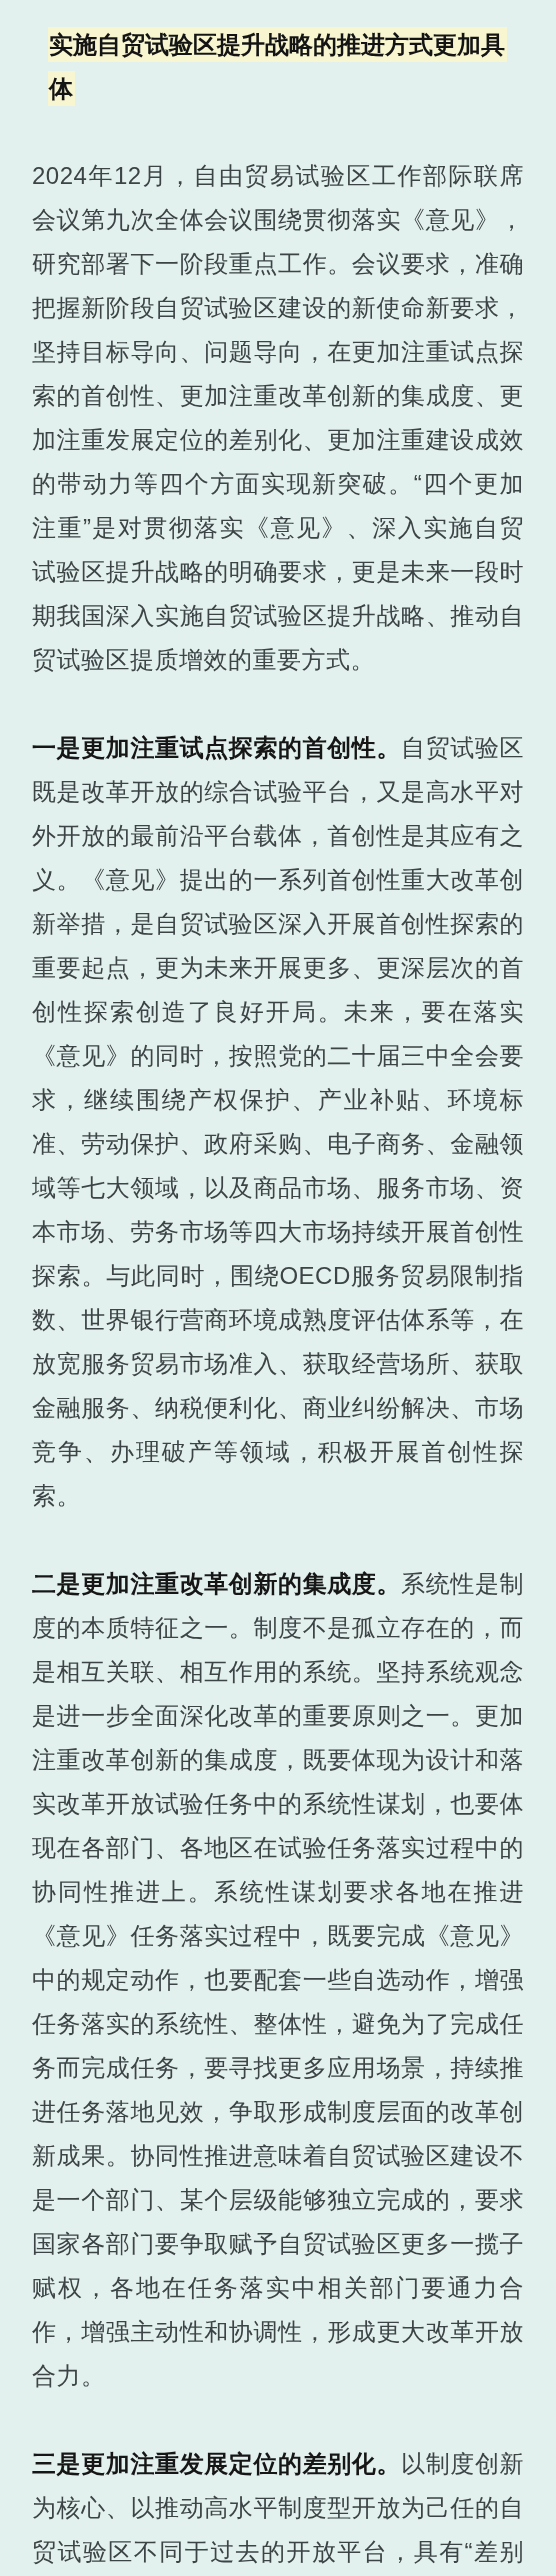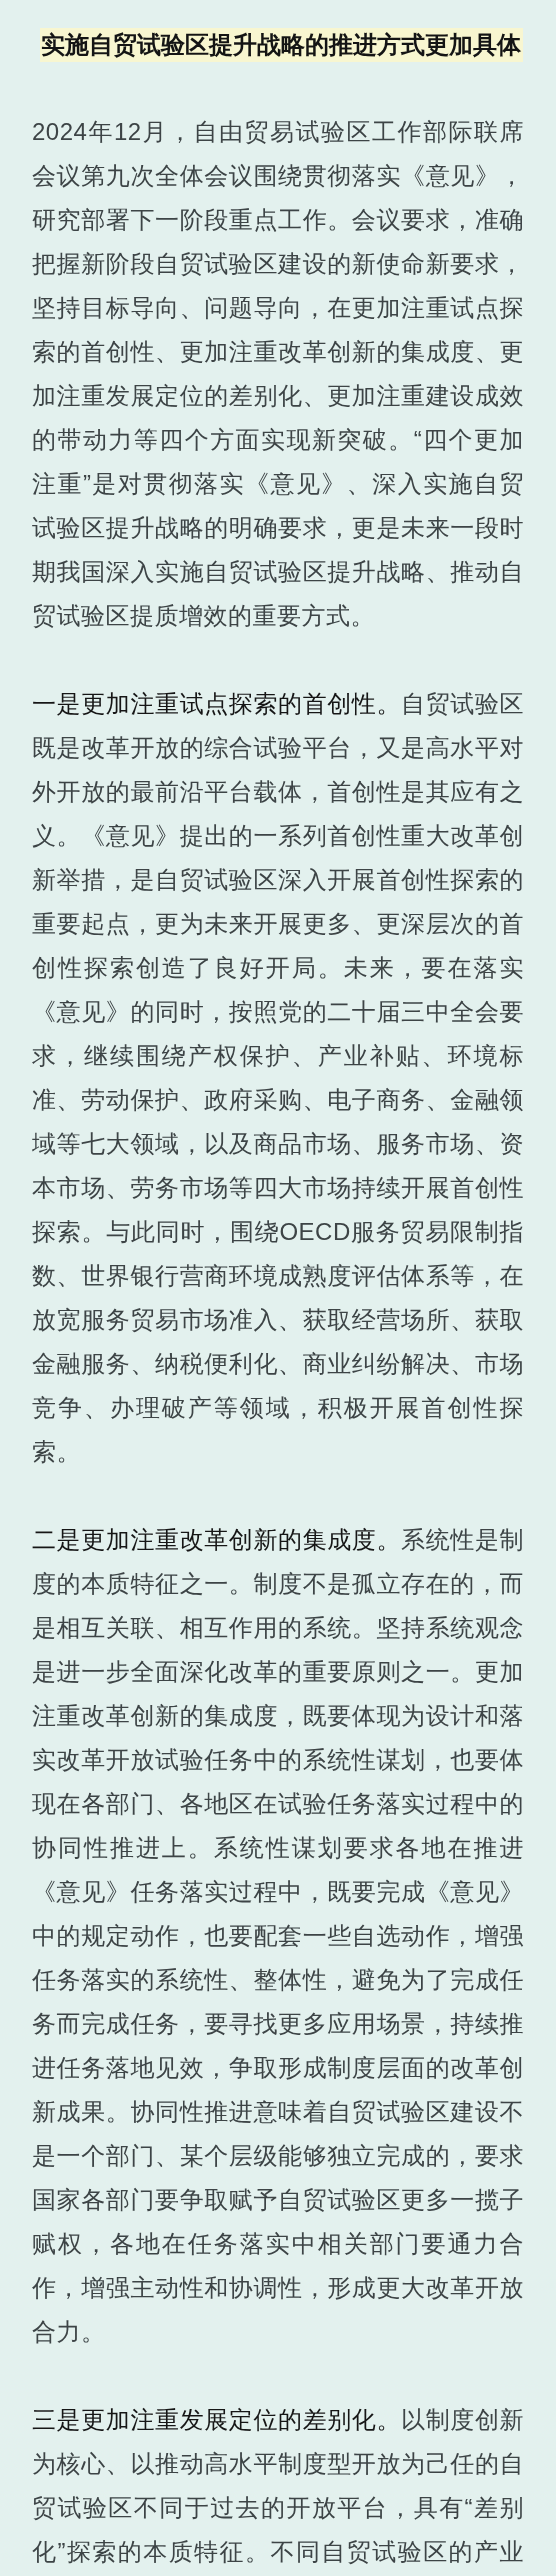--- a/index.html
+++ b/index.html
@@ -23,47 +23,46 @@
     position:relative;
   }
   .article-card{
     width:556px;
     box-sizing:border-box;
     background:var(--card_bg,#e3f1ee);
     border-radius:0 0 21.6px 21.6px;
     padding:23px 32px 46px 32px;
   }
   .title{
-    margin:0 0 43px 8px;
+    margin:0 0 43px 16px;
     font-size:24px;
     line-height:44px;
     font-weight:bold;
     color:var(--title_text,#141414);
     letter-spacing:0px;
-    font-family:Liberation Serif, serif;
   }
   .title .hl{
     background:var(--title_highlight,#f8f6d0);
     padding:4.1px 2.1px 4.1px 1px;
     -webkit-box-decoration-break:clone;
     box-decoration-break:clone;
   }
   .para{
     margin:4px 0 44px 0;
     font-size:24px;
     line-height:44px;
     letter-spacing:0.5px;
     color:var(--body_text,#3d4446);
     text-align:justify;
     text-justify:inter-character;
     word-break:break-all;
   }
   .para:last-child{margin-bottom:0;}
   .para .lead{
-    font-weight:normal;
+    font-weight:bold;
     color:var(--strong_text,#161616);
   }
 </style>
 </head>
 <body>
 
 <div class="page">
   <div class="article-card">
 
     <h1 class="title"><span class="hl">实施自贸试验区提升战略的推进方式更加具体</span></h1>

